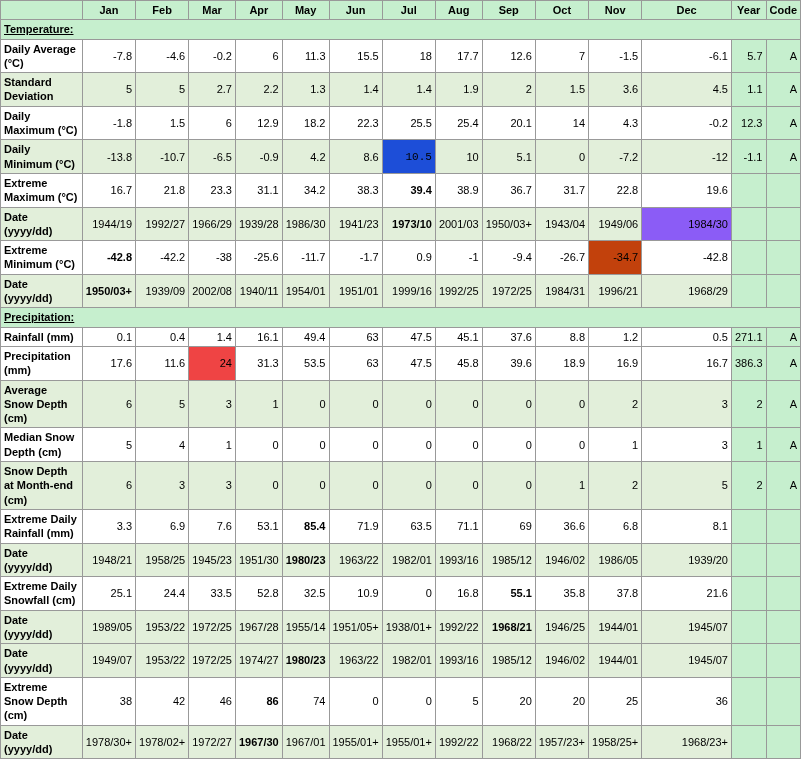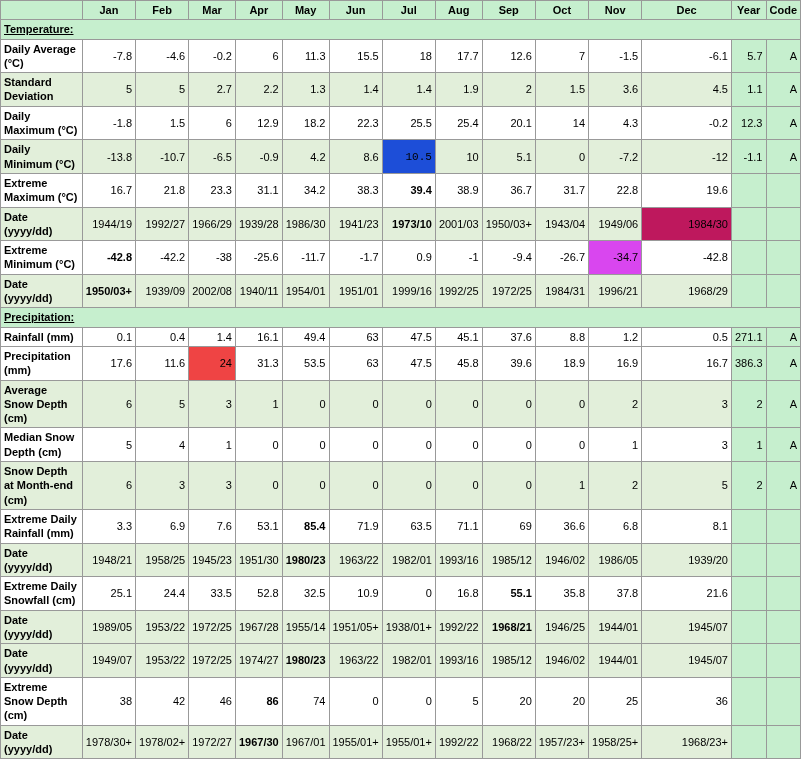--- a/index.html
+++ b/index.html
@@ -129,37 +129,37 @@
         <td style="background: rgb(226, 239, 218);">1992/27</td>
         <td style="background: rgb(226, 239, 218);">1966/29</td>
         <td style="background: rgb(226, 239, 218);">1939/28</td>
         <td style="background: rgb(226, 239, 218);">1986/30</td>
         <td style="background: rgb(226, 239, 218);">1941/23</td>
         <td style="font-weight: bold; background: rgb(226, 239, 218);">1973/10</td>
         <td style="background: rgb(226, 239, 218);">2001/03</td>
         <td style="background: rgb(226, 239, 218);">1950/03+</td>
         <td style="background: rgb(226, 239, 218);">1943/04</td>
         <td style="background: rgb(226, 239, 218);">1949/06</td>
-        <td style="background: #be185d;">1984/30</td>
+        <td style="background: #8b5cf6;">1984/30</td>
         <td style="background: rgb(198, 239, 206);"></td>
         <td style="background: rgb(198, 239, 206);"></td>
       </tr>
       <tr>
         <td class="row-header" style="background: rgb(255, 255, 255);">Extreme Minimum (°C)</td>
         <td style="font-weight: bold; background: rgb(255, 255, 255);">-42.8</td>
         <td style="background: rgb(255, 255, 255);">-42.2</td>
         <td style="background: rgb(255, 255, 255);">-38</td>
         <td style="background: rgb(255, 255, 255);">-25.6</td>
         <td style="background: rgb(255, 255, 255);">-11.7</td>
         <td style="background: rgb(255, 255, 255);">-1.7</td>
         <td style="background: rgb(255, 255, 255);">0.9</td>
         <td style="background: rgb(255, 255, 255);">-1</td>
         <td style="background: rgb(255, 255, 255);">-9.4</td>
         <td style="background: rgb(255, 255, 255);">-26.7</td>
-        <td style="background: #d946ef; padding-left: 6px;">-34.7</td>
+        <td style="background: #c2410c; padding-left: 6px;">-34.7</td>
         <td style="background: rgb(255, 255, 255);">-42.8</td>
         <td style="background: rgb(198, 239, 206);"></td>
         <td style="background: rgb(198, 239, 206);"></td>
       </tr>
       <tr>
         <td class="row-header" style="background: rgb(226, 239, 218);">Date (yyyy/dd)</td>
         <td style="font-weight: bold; background: rgb(226, 239, 218);">1950/03+</td>
         <td style="background: rgb(226, 239, 218);">1939/09</td>
         <td style="background: rgb(226, 239, 218);">2002/08</td>
         <td style="background: rgb(226, 239, 218);">1940/11</td>

